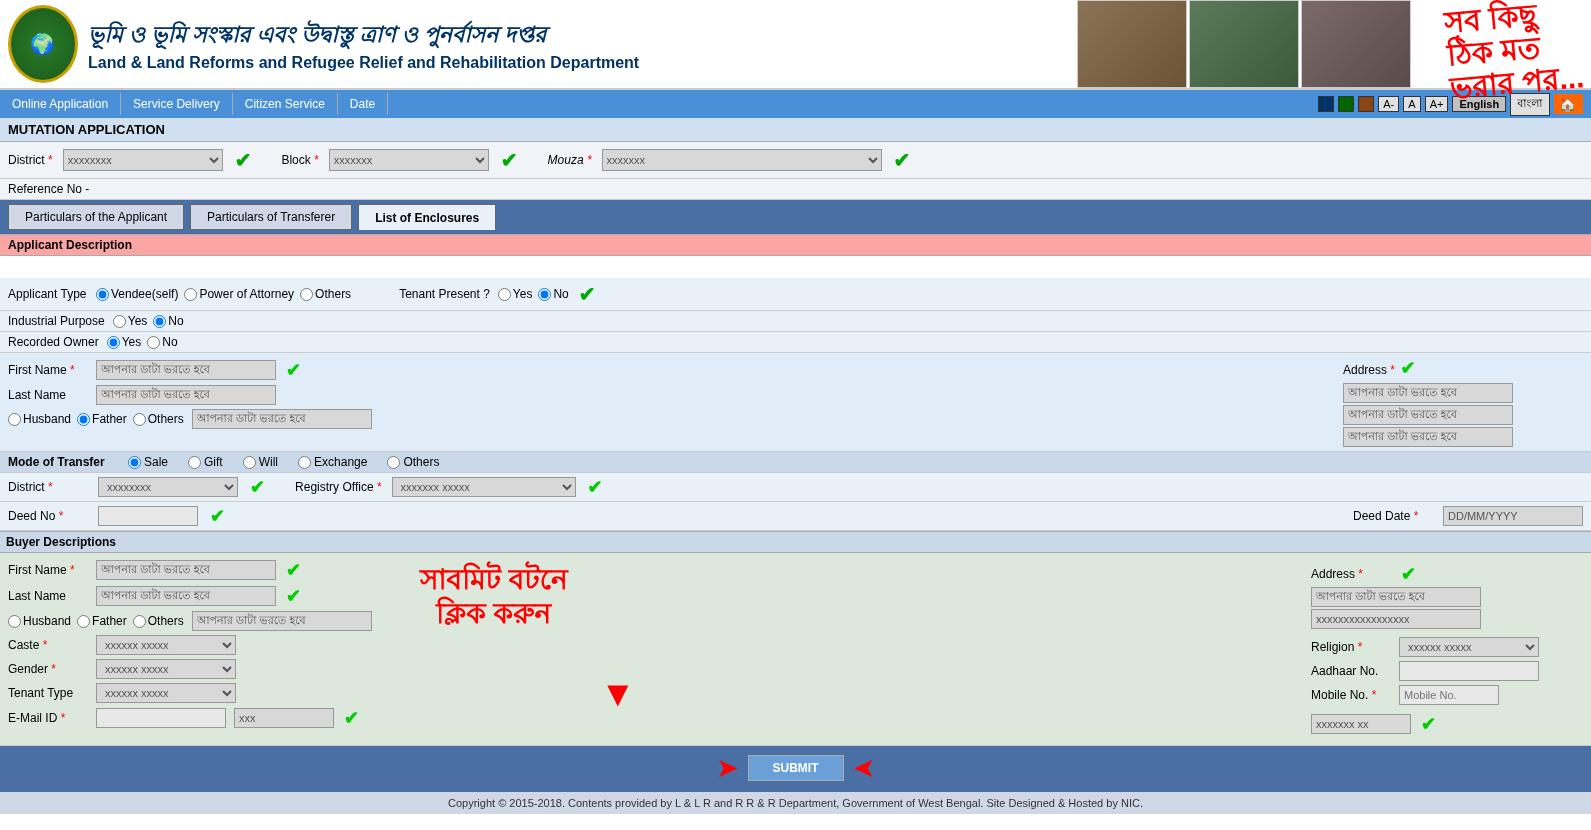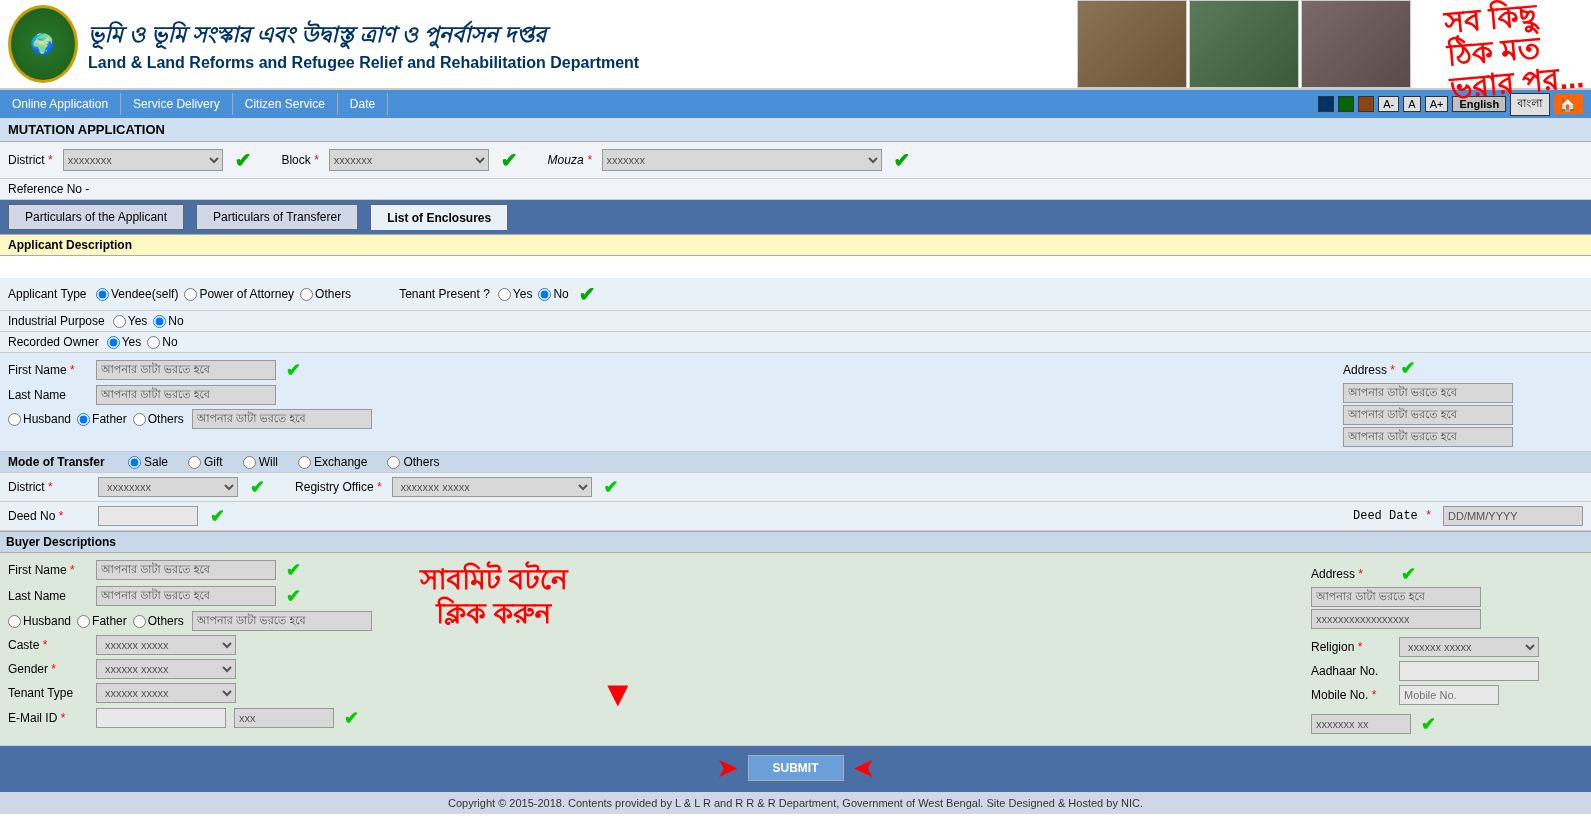--- a/index.html
+++ b/index.html
@@ -32,26 +32,26 @@
     
     .dbm-row { display: flex; align-items: center; padding: 6px 8px; gap: 10px; background: #f0f4f8; border-bottom: 1px solid #ccc; }
     .dbm-label { font-size: 12px; }
     .dbm-required { color: red; }
     .dbm-select { width: 160px; height: 22px; border: 1px solid #999; font-size: 11px; background: #fff; }
     .checkmark { color: #00aa00; font-size: 20px; font-weight: bold; margin-left: 2px; }
 
     .ref-row { padding: 3px 8px; font-size: 12px; background: #f0f4f8; border-bottom: 1px solid #ccc; }
 
     
-    .tabs-row { display: flex; padding: 4px 8px; background: #4a6fa5; gap: 12px; }
+    .tabs-row { display: flex; padding: 4px 8px; background: #4a6fa5; gap: 6px; }
     .tab-btn { padding: 5px 16px; font-size: 12px; cursor: pointer; border: 1px solid #666; background: #d0d8e8; color: #000; }
     .tab-btn.active { background: #e8f0f8; font-weight: bold; border-bottom: none; }
 
     
-    .section-header { background: #fef9c3; padding: 3px 8px; font-size: 12px; font-weight: bold; border-bottom: 1px solid #aaa; border-top: 1px solid #aaa; }
+    .section-header { background: #fca5a5; padding: 3px 8px; font-size: 12px; font-weight: bold; border-bottom: 1px solid #aaa; border-top: 1px solid #aaa; }
     .form-row { display: flex; align-items: center; padding: 2px 0; gap: 8px; flex-wrap: wrap; }
     .form-label { font-size: 12px; min-width: 80px; }
     .form-input { height: 20px; border: 1px solid #999; font-size: 11px; background: #e8e8e8; padding: 1px 4px; color: #666; }
     .form-input-wide { width: 180px; }
     .form-input-med { width: 140px; }
     .form-input-sm { width: 100px; }
     .radio-group { display: flex; align-items: center; gap: 6px; font-size: 12px; }
     .radio-group label { display: flex; align-items: center; gap: 2px; cursor: pointer; }
 
     
@@ -248,31 +248,31 @@
     </div>
   </div>
 
   <div class="registry-row">
     <span class="form-label">District <span style="color:red;">*</span></span>
     <select class="form-input form-input-med form-input-filled">
       <option>xxxxxxxx</option>
     </select>
     <span class="field-check">✔</span>
     <span style="margin-left:20px;" class="form-label">Registry Office <span style="color:red;">*</span></span>
-    <select class="form-input form-input-wide form-input-filled" style="width:200px;">
+    <select class="form-input form-input-wide form-input-filled" style="width:184px;">
       <option>xxxxxxx xxxxx</option>
     </select>
     <span class="field-check">✔</span>
   </div>
 
   <div class="registry-row">
     <span class="form-label">Deed No <span style="color:red;">*</span></span>
     <input type="text" class="form-input form-input-sm" style="">
     <span class="field-check">✔</span>
-    <span style="margin-left:auto;font-family:Liberation Mono, monospace;" class="form-label">Deed Date <span style="color:red;">*</span></span>
+    <span style="margin-left:auto;" class="form-label">Deed Date <span style="color:red;">*</span></span>
     <input type="text" class="form-input form-input-med form-input-filled" value="DD/MM/YYYY" style="">
   </div>
 
   <div class="buyer-desc-row">Buyer Descriptions</div>
 
   <div style="position:relative;">
 
     <div style="position:absolute;left:420px;top:10px;color:red;font-size:28px;font-weight:bold;line-height:1.2;z-index:5;pointer-events:none;text-align:center;">
       সাবমিট বটনে<br>ক্লিক করুন
     </div>

